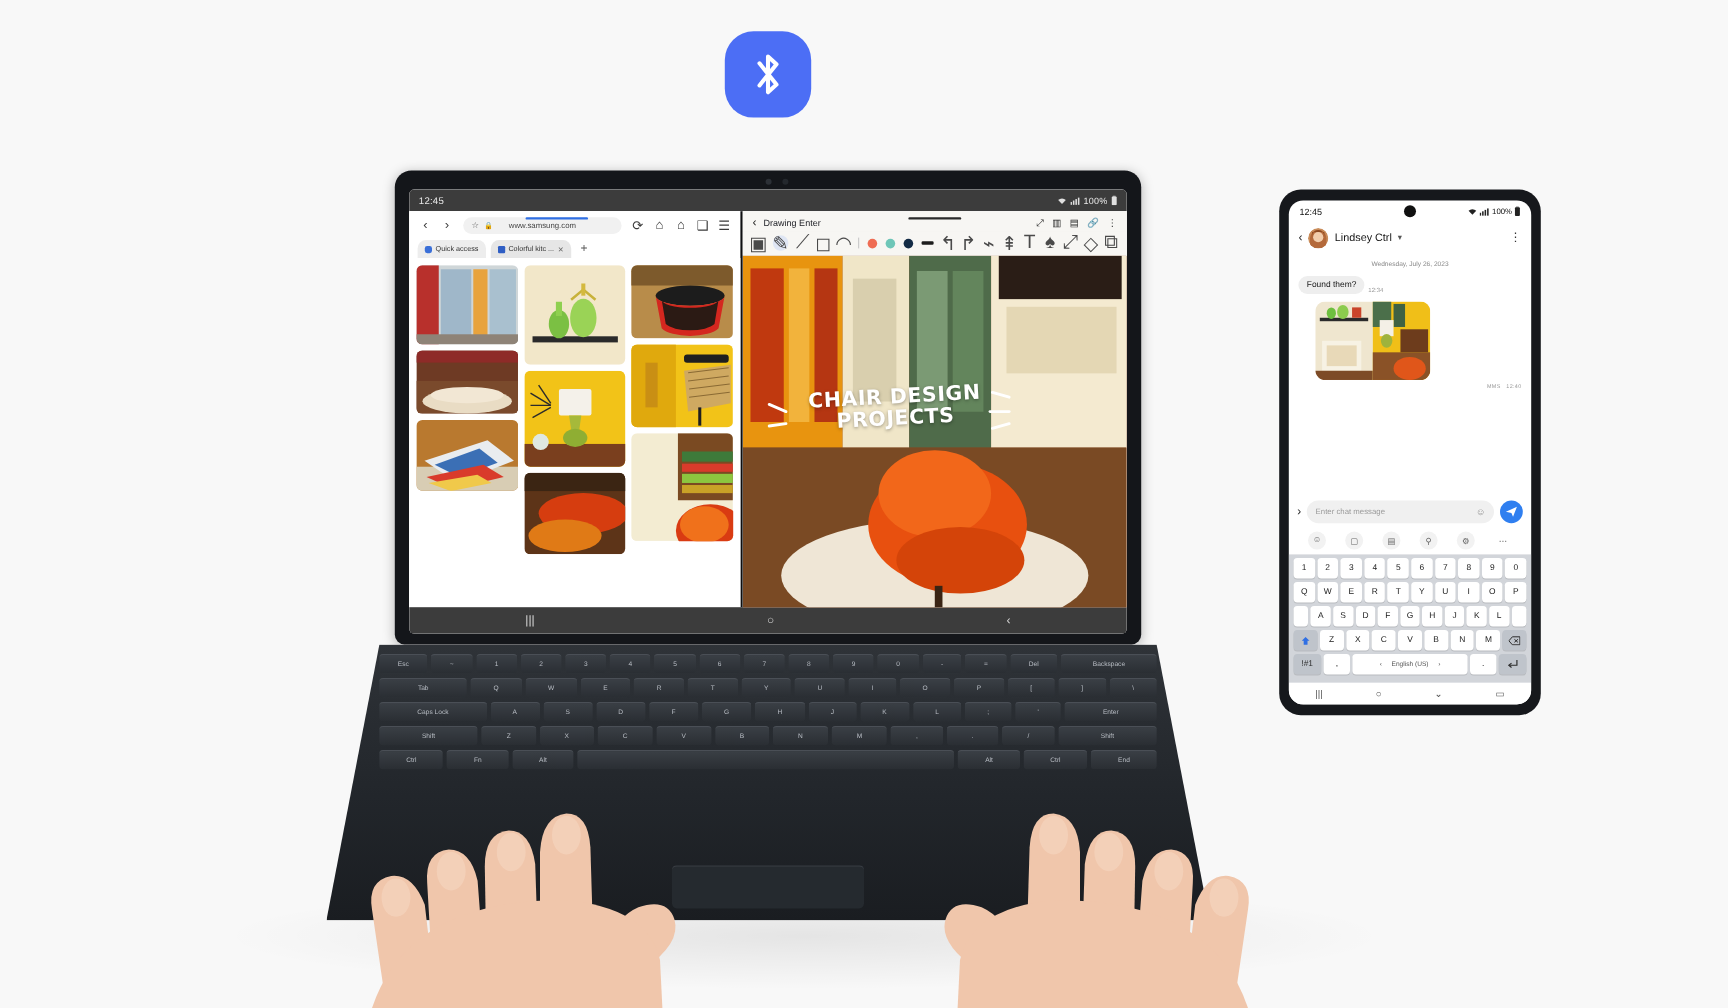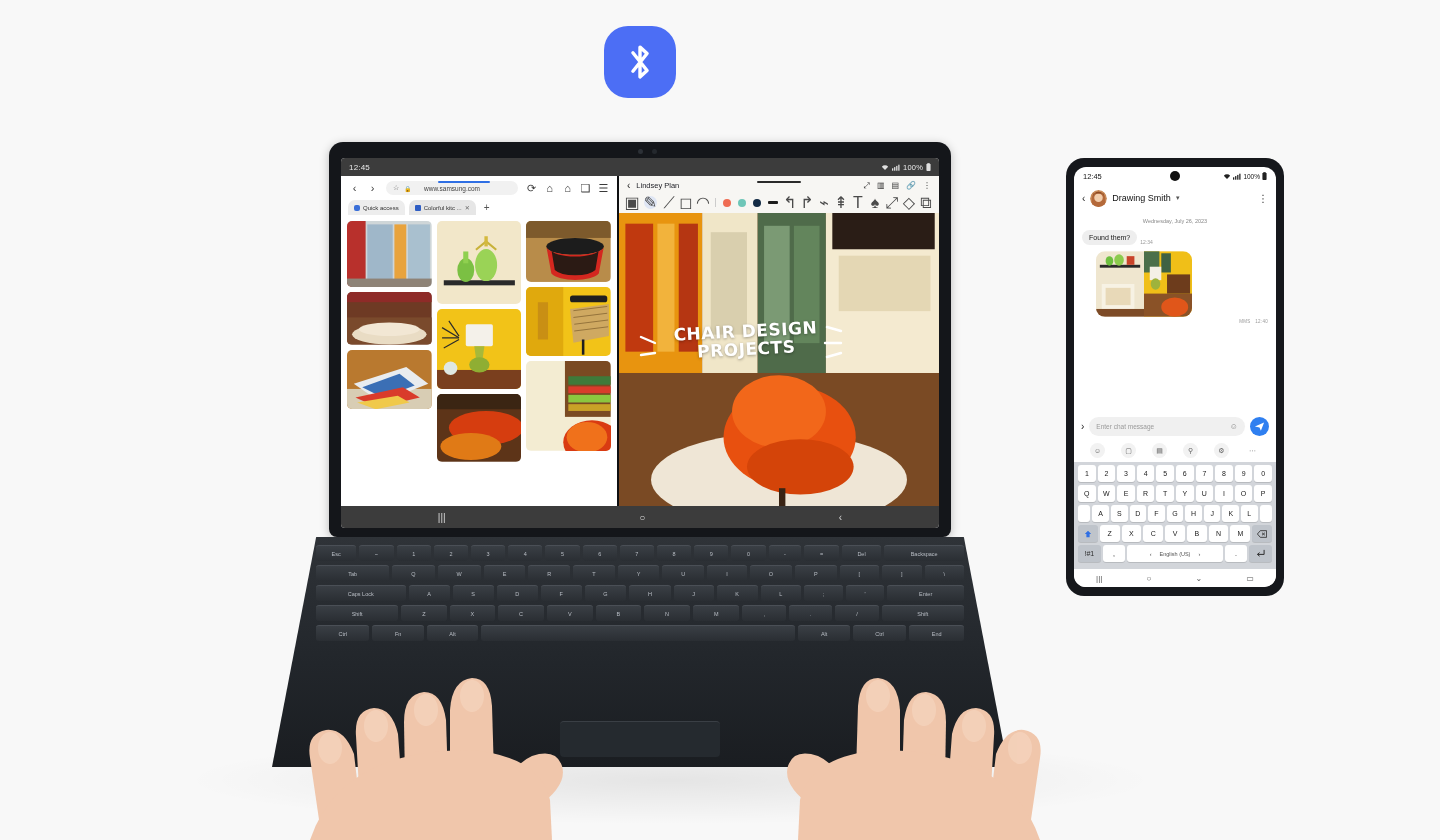--- a/index.html
+++ b/index.html
@@ -319,21 +319,21 @@
                   <ellipse cx="78" cy="96" rx="34" ry="26" fill="#d93b12"></ellipse>
                   <ellipse cx="72" cy="90" rx="24" ry="18" fill="#f0711b"></ellipse>
                 </svg>
             </div>
           </div>
         </div>
 
         <div class="pane-note">
           <div class="note-header">
             <span class="ph-back">‹</span>
-            <span class="note-title">Lindsey Plan</span>
+            <span class="note-title">Drawing Enter</span>
             <span class="note-grip"></span>
             <span class="note-hdr-right">
               <span>⤢</span>
               <span>▥</span>
               <span>▤</span>
               <span>🔗</span>
               <span>⋮</span>
             </span>
           </div>
           <div class="note-toolbar">
@@ -548,21 +548,21 @@
       <div class="ph-appbar">
         <span class="ph-back">‹</span>
         <span class="avatar">
           <svg viewBox="0 0 20 20" width="17" height="17">
             <circle cx="10" cy="10" r="10" fill="#c98c5a"></circle>
             <path d="M2 10 A8 8 0 0 1 18 10 L18 20 L2 20 Z" fill="#b4693a"></path>
             <circle cx="10" cy="9" r="5" fill="#f2cdab"></circle>
             <path d="M4 8 A6 6 0 0 1 16 8 L16 4 L4 4 Z" fill="#8d4a22"></path>
           </svg>
         </span>
-        <span class="ph-name">Drawing Smith</span>
+        <span class="ph-name">Lindsey Ctrl</span>
         <span class="ph-chev">▾</span>
         <span class="ph-dots">⋮</span>
       </div>
 
       <div class="ph-convo">
         <div class="ph-date">Wednesday, July 26, 2023</div>
         <div class="bub-row">
           <div class="bubble">Found them?</div>
           <div class="bub-time">12:34</div>
         </div>

